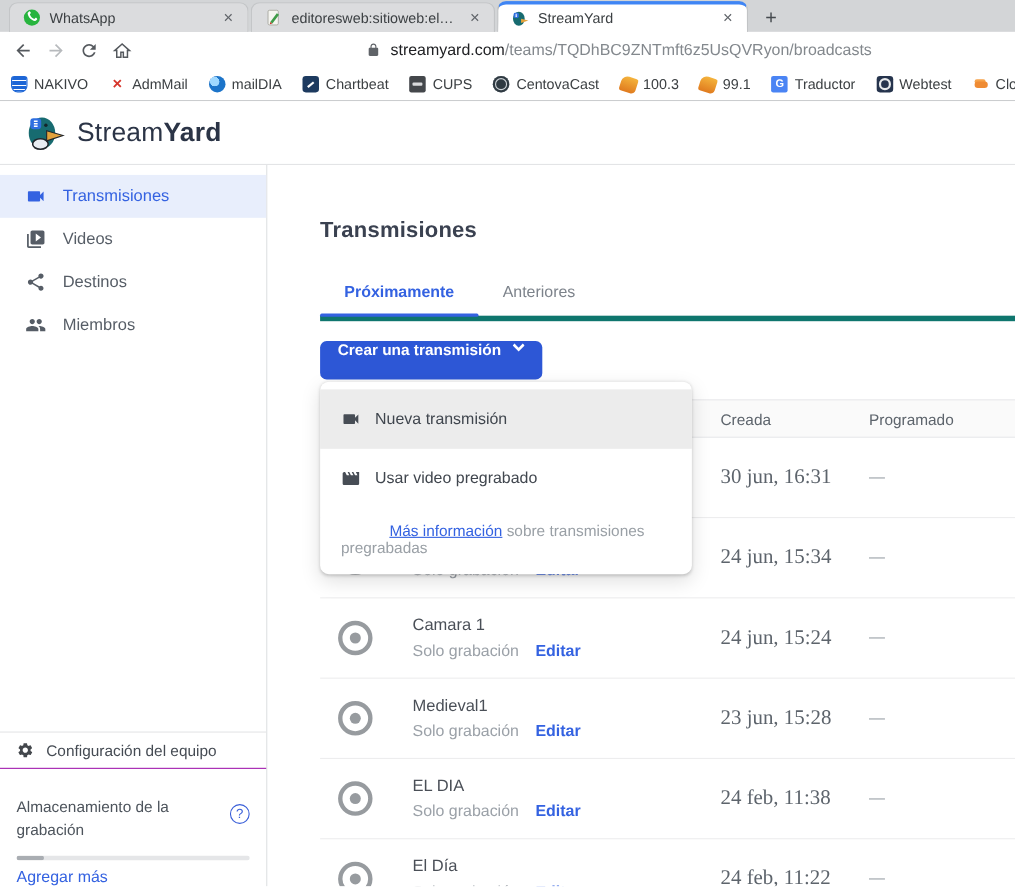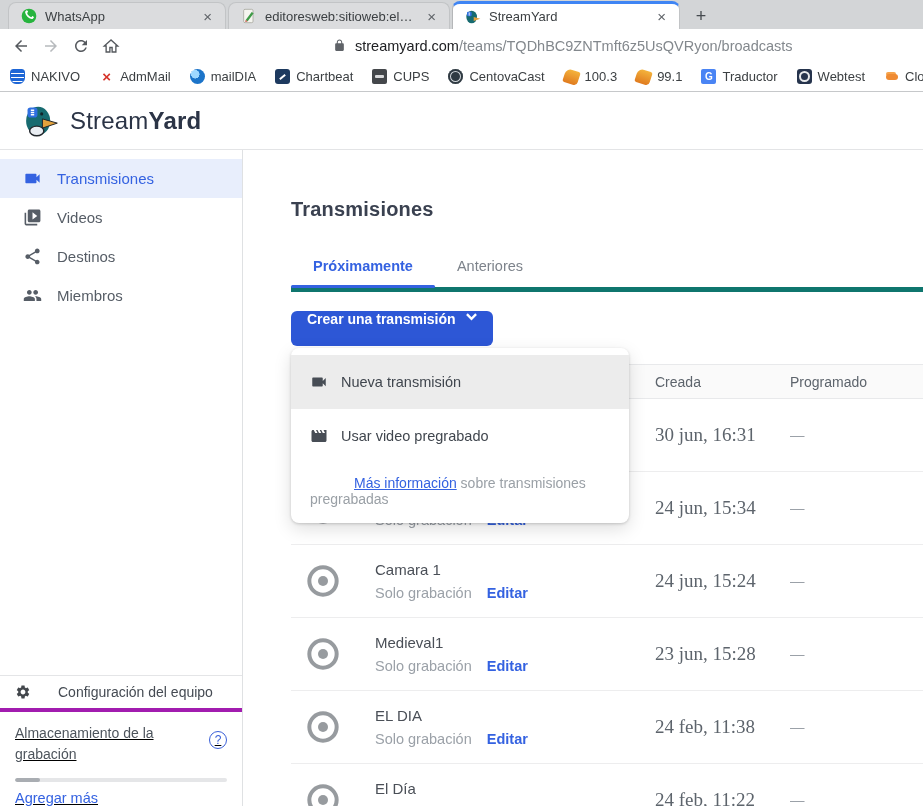--- a/index.html
+++ b/index.html
@@ -65,24 +65,24 @@
   
   .app-body { display:flex; height:656px; }
   .sidebar { width:243px; border-right:1px solid #dfe1e3; display:flex; flex-direction:column; background:#fff; }
   .side-nav { padding-top:9px; }
   .side-item { height:39px; display:flex; align-items:center; gap:15px; padding-left:23px;
                font-size:15px; color:#565d66; cursor:default; }
   .side-item svg { width:19px; height:19px; fill:#565d66; flex:0 0 19px; }
   .side-item.selected { background:#e8eefc; color:#3462e1; }
   .side-item.selected svg { fill:#3462e1; }
   .side-spacer { flex:1; }
-  .team-settings { border-top:1px solid #e4e5e7; height:33px; display:flex; align-items:center; gap:27px; padding-left:15px;
+  .team-settings { border-top:1px solid #e4e5e7; height:33px; display:flex; align-items:center; gap:11px; padding-left:15px;
                    font-size:14px; color:#454b53; }
   .team-settings svg { width:16px; height:16px; fill:#43474c; }
-  .storage { border-top:4px solid #a21caf; padding:11px 15px 0;text-decoration:underline; }
+  .storage { border-top:1px solid #a21caf; padding:24px 15px 0; }
   .storage-head { display:flex; justify-content:space-between; align-items:flex-start; }
   .storage-label { font-size:14px; color:#4d545c; line-height:1.55; width:168px; }
   .help-icon { width:18px; height:18px; border:1.5px solid #3a5fd8; border-radius:50%; color:#3a5fd8;
                font-size:12px; display:flex; align-items:center; justify-content:center; margin-top:8px; }
   .help-icon::before { content:"?"; }
   .progress { margin-top:12px; height:4px; background:#e5e6e8; border-radius:2px; overflow:hidden; }
   .progress-fill { height:100%; background:#a9adb2; border-radius:2px; width:12%; }
   .storage-usage { margin-top:10px; font-size:13.5px; color:#8e939a; }
   .storage-add { margin-top:8px; font-size:14.5px; color:#3462e1; font-weight:500; }
 

